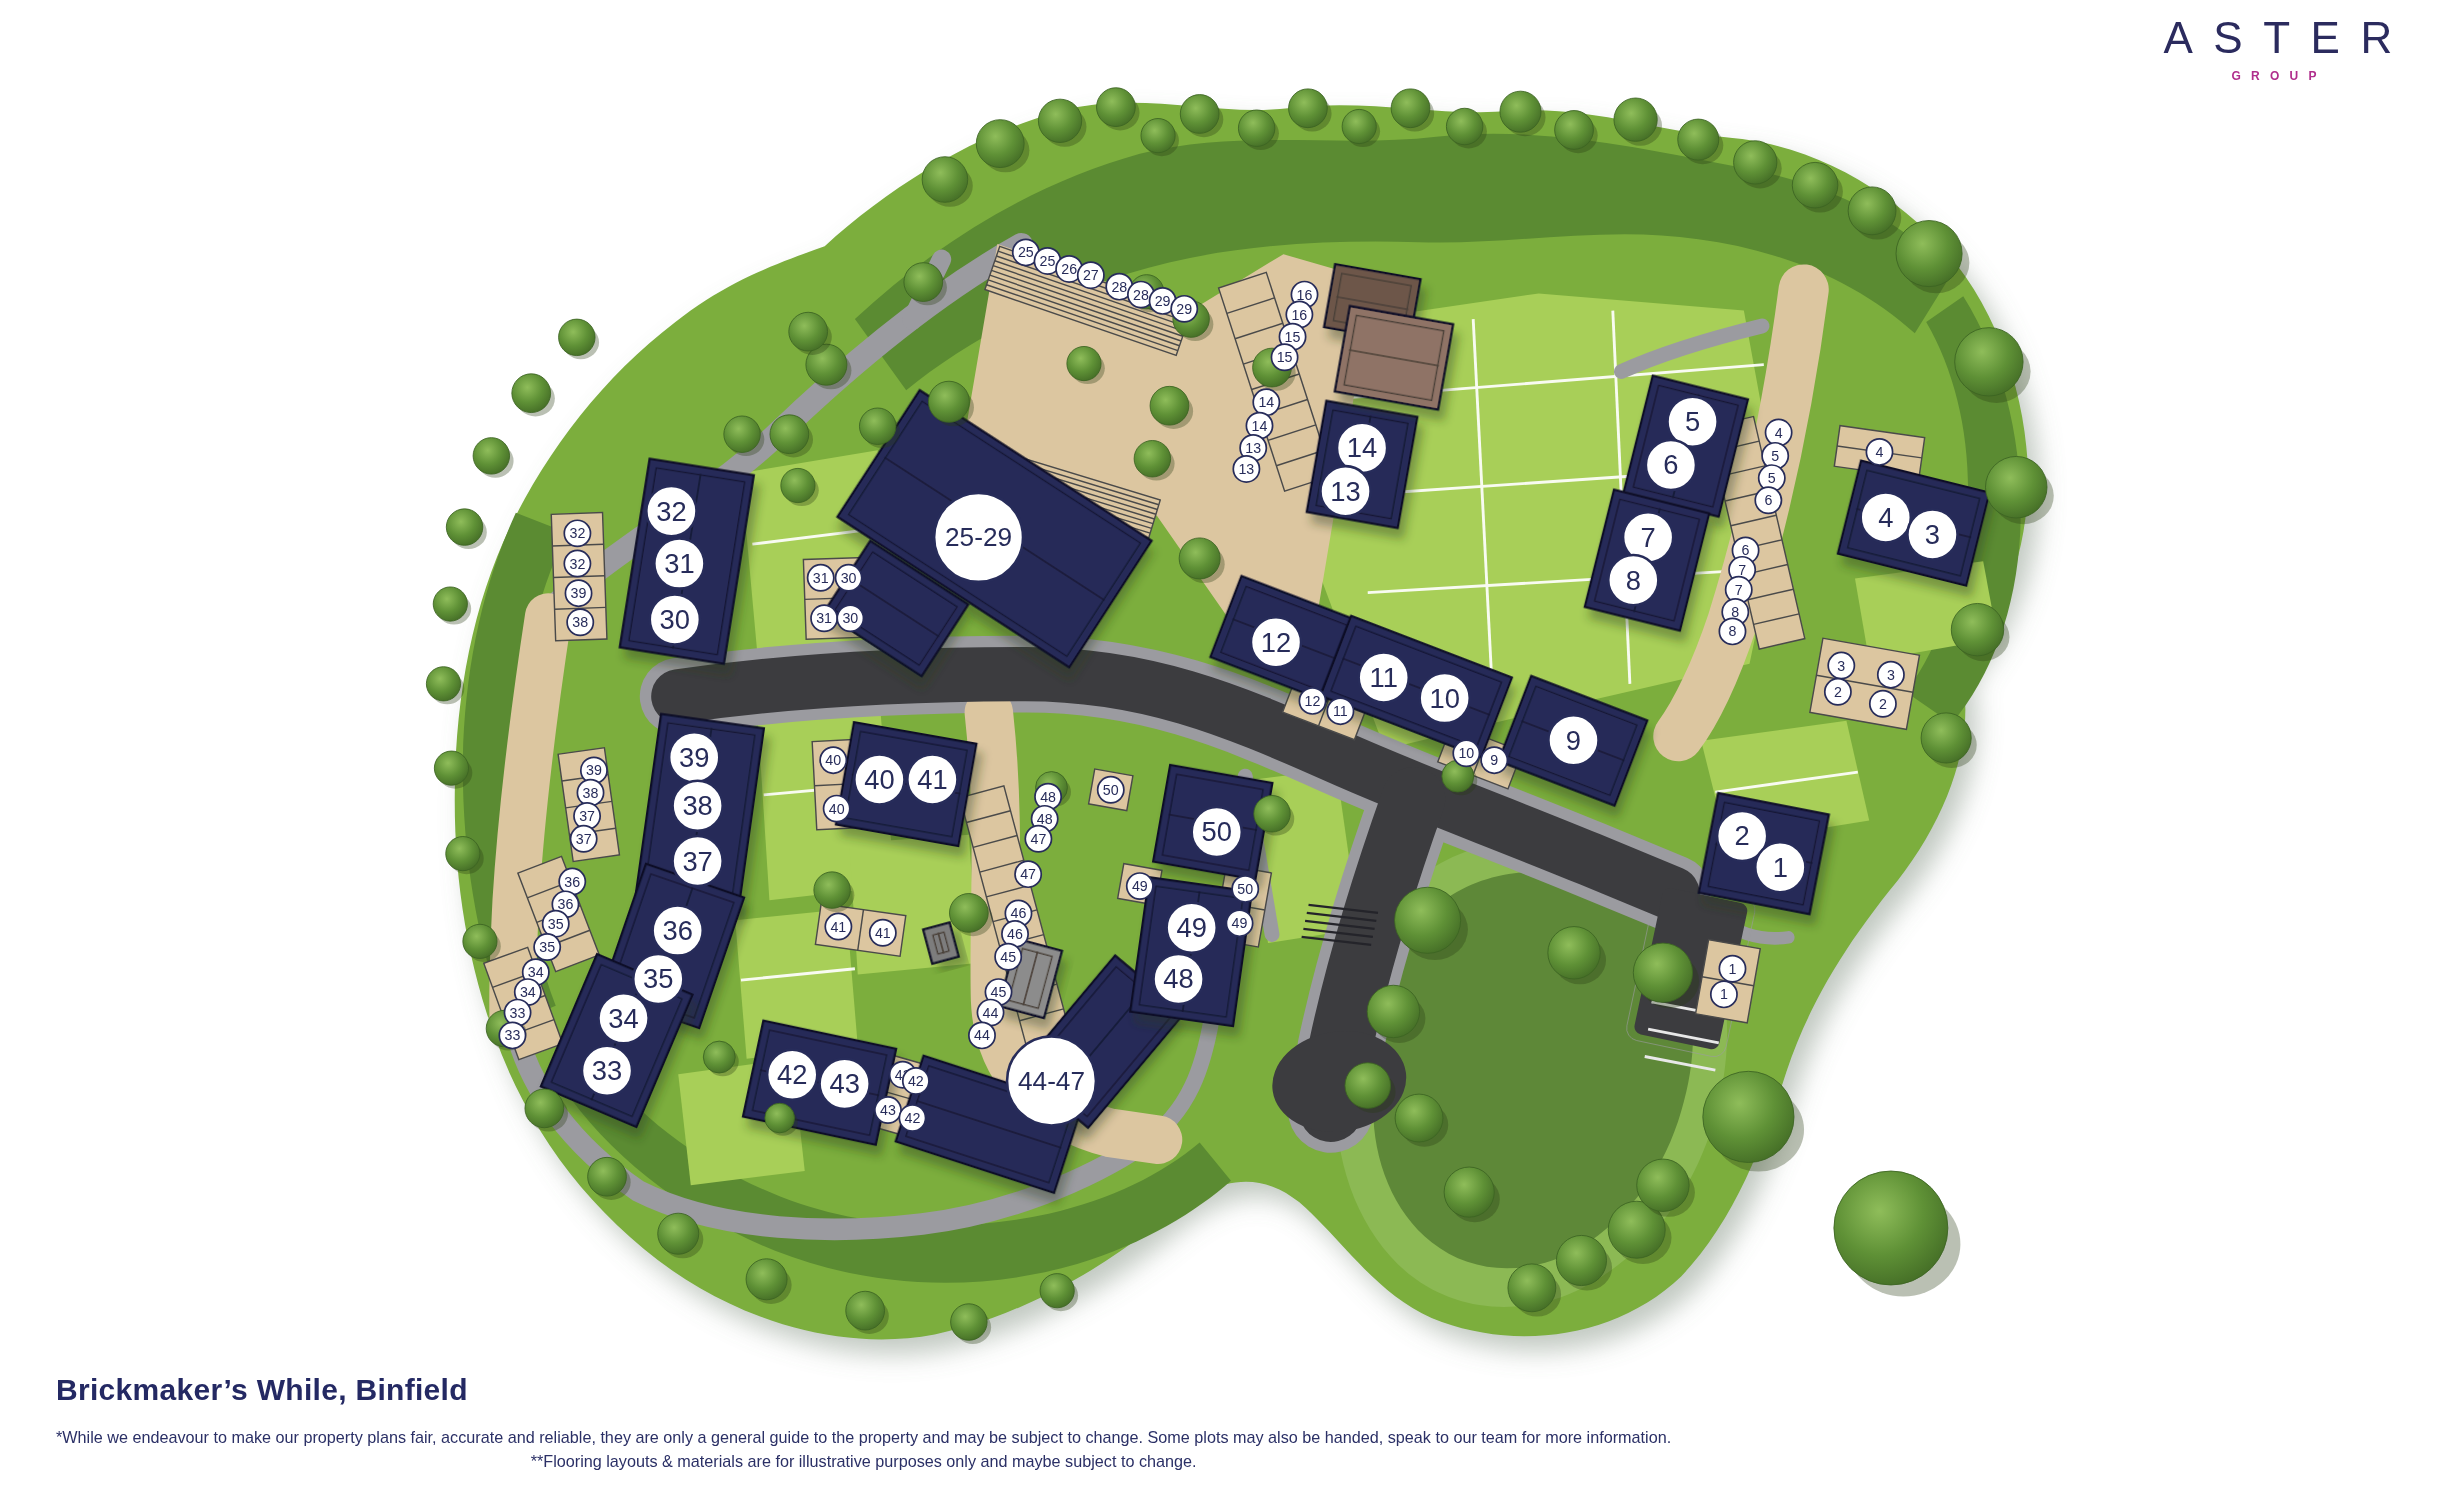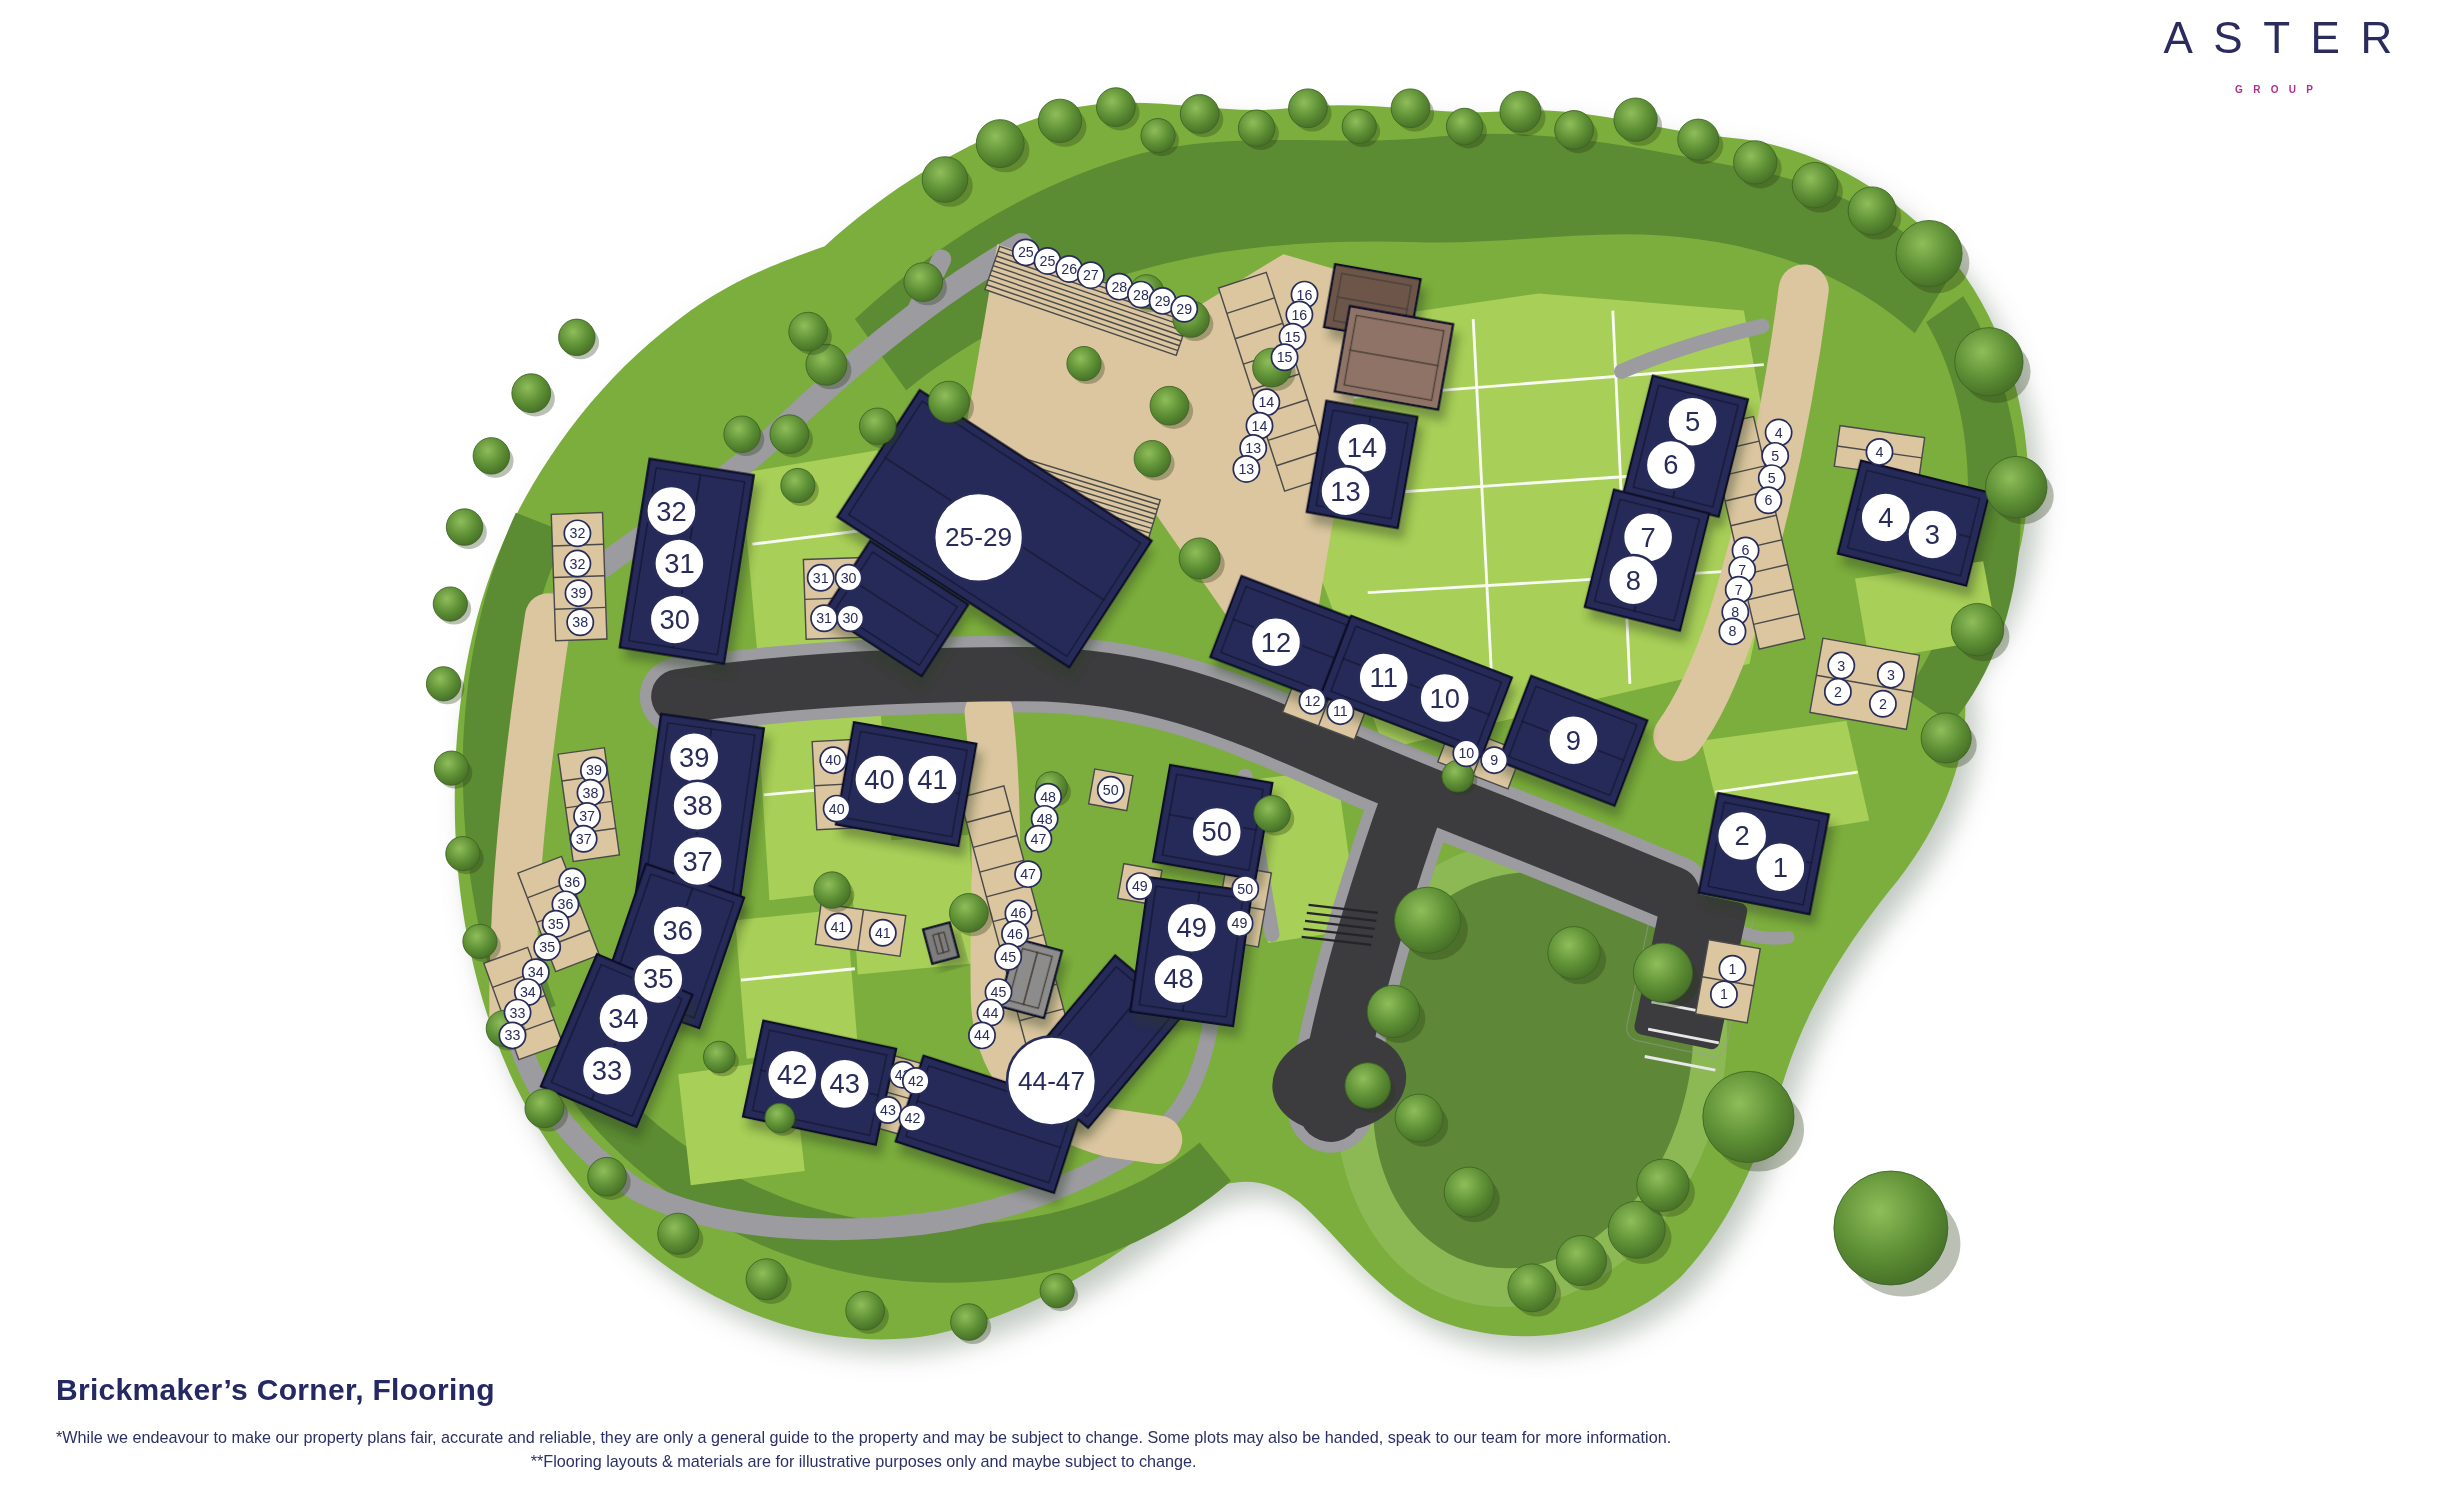--- a/index.html
+++ b/index.html
@@ -1,20 +1,20 @@
 <!DOCTYPE html>
 <html style="font-size:9px"><head>
 <meta charset="utf-8">
 <style>
   html,body{margin:0;padding:0;background:#ffffff;}
   body{width:2462px;height:1489px;position:relative;font-family:"Liberation Sans",sans-serif;overflow:hidden;}
   #plan{position:absolute;left:0;top:0;}
   .logo{position:absolute;left:2143px;top:12.5px;width:262px;text-align:center;}
   .logo .brand{font-size:44px;font-weight:400;letter-spacing:20.5px;color:#2b2b5e;text-indent:20.5px;}
-  .logo .sub{font-size:10px;font-weight:700;letter-spacing:10.3px;color:#b02e8d;text-indent:10.3px;margin-top:21px;}
+  .logo .sub{font-size:12px;font-weight:700;letter-spacing:10.3px;color:#b02e8d;text-indent:10.3px;margin-top:6px;}
   .footer{position:absolute;left:56px;top:1373px;color:#2b3066;}
   .footer h1{font-size:30px;margin:0 0 19.4px 0;font-weight:700;color:#242963;letter-spacing:0.3px;}
   .footer p{font-size:16.2px;margin:0;line-height:23.4px;font-weight:400;text-align:center;}
   text.badge{fill:#272c5a;font-family:"Liberation Sans",sans-serif;}
 </style>
 </head>
 <body>
 
 <svg id="plan" width="2462" height="1489" viewBox="0 0 4320 2613" xmlns="http://www.w3.org/2000/svg">
   <defs>
@@ -1113,17 +1113,17 @@
       </g>
     </g>
 </svg>
 
 <div class="logo">
   <div class="brand">ASTER</div>
   <div class="sub">GROUP</div>
 </div>
 
 <div class="footer">
-  <h1>Brickmaker’s Corner, Flooring</h1>
+  <h1>Brickmaker’s While, Binfield</h1>
   <p>*While we endeavour to make our property plans fair, accurate and reliable, they are only a general guide to the property and may be subject to change. Some plots may also be handed, speak to our team for more information.</p>
   <p>**Flooring layouts &amp; materials are for illustrative purposes only and maybe subject to change.</p>
 </div>
 
 
 </body></html>

